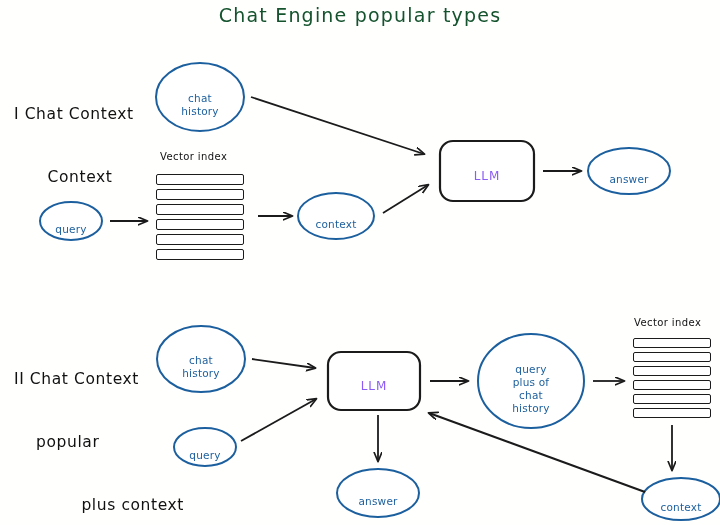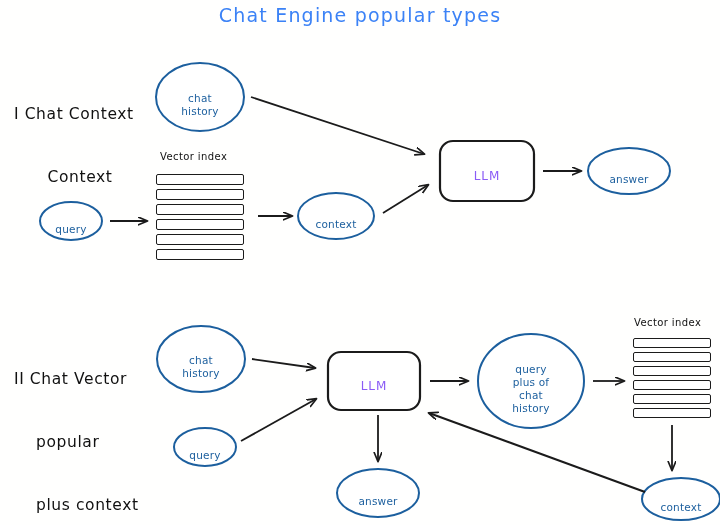--- a/index.html
+++ b/index.html
@@ -28,36 +28,36 @@
     color: #111111;
     font-family: "DejaVu Sans", sans-serif;
     letter-spacing: 0.5px;
     white-space: pre;
   }
   #title {
     left: 0; top: 4px;
     width: 720px;
     text-align: center;
     font-size: 19px;
-    color: #3b82f6;
+    color: #14532d;
     letter-spacing: 1.2px;
   }
   .section-head {
     font-size: 15.5px;
     line-height: 21px;
     color: #111111;
     letter-spacing: 0.6px;
   }
   #sec1-head { left: 14px; top: 62px; width: 150px; }
   #sec1-head .l1 { display:block; text-align:left; }
   #sec1-head .l2 { display:block; text-align:center; padding-right:18px;}
   #sec2-head { left: 14px; top: 327px; width: 170px; }
   #sec2-head .l1 { display:block; text-align:left; }
   #sec2-head .l2 { display:block; text-align:left; padding-left:22px;}
-  #sec2-head .l3 { display:block; text-align:left; padding-left:22px;}
+  #sec2-head .l3 { display:block; text-align:right; padding-left:22px;}
 
   .vi-caption {
     font-size: 10px;
     color: #111111;
     letter-spacing: 0.4px;
   }
 
   
   .vindex { position: absolute; }
   .vrow {
@@ -86,21 +86,21 @@
 <div id="canvas">
 
   <div class="label" id="title">Chat Engine popular types</div>
 
   <div class="label section-head" id="sec1-head">
     <span class="l1">I Chat Context</span>
     <span class="l2">Context</span>
   </div>
 
   <div class="label section-head" id="sec2-head">
-    <span class="l1">II Chat Vector</span>
+    <span class="l1">II Chat Context</span>
     <span class="l2">popular</span>
     <span class="l3">plus context</span>
   </div>
 
   <div class="label vi-caption" style="left:160px; top:151px;">Vector index</div>
   <div class="label vi-caption" style="left:634px; top:317px;">Vector index</div>
 
   <div class="vindex" id="vindex-1" style="left:156px; top:174px;">
     <div class="vrow" style="width:88px; height:11px; margin-bottom:4px;"></div>
     <div class="vrow" style="width:88px; height:11px; margin-bottom:4px;"></div>

